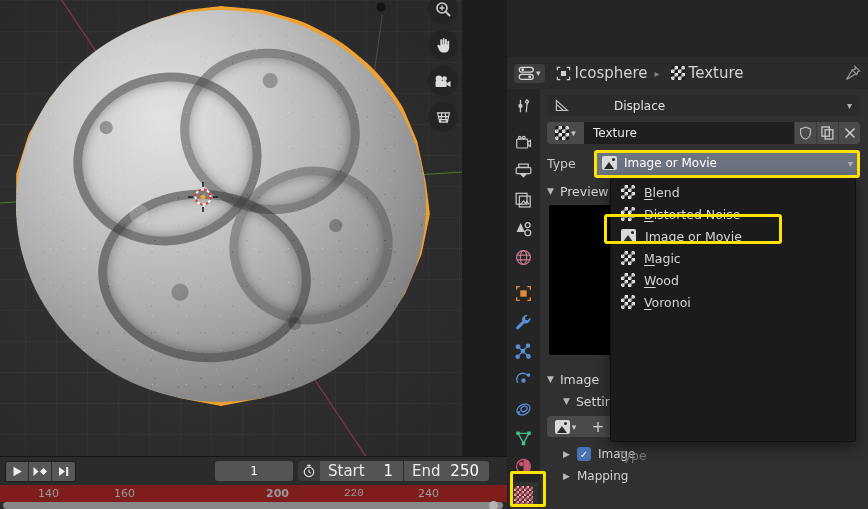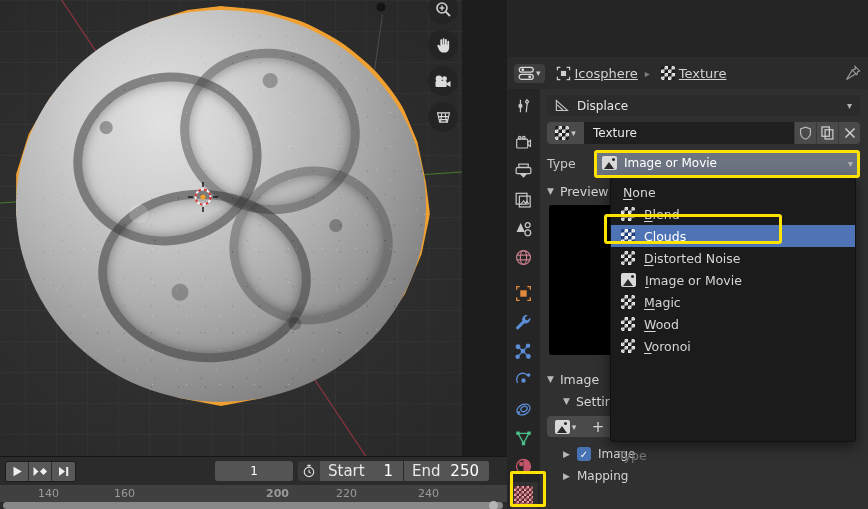--- a/index.html
+++ b/index.html
@@ -125,21 +125,21 @@
     align-items:center; justify-content:center; color:#d9d9d9; cursor:pointer;
   }
   #startField, #endField{
     position:absolute; top:4px; height:20px; background:#545454;
     display:flex; align-items:center; cursor:pointer; color:#e8e8e8; font-size:15px;
   }
   #startField{ left:320px; width:83px; }
   #endField{ left:404px; width:85px; border-radius:0 3px 3px 0;}
   .fLabel{ flex:1; padding-left:8px; }
   .fVal{ padding-right:10px; color:#fff; }
-  #tlRuler{ position:absolute; left:0; top:28px; width:507px; height:17px; background:#404040; }
+  #tlRuler{ position:absolute; left:0; top:28px; width:507px; height:17px; background:#7f1d1d; }
   .tick{ position:absolute; top:2px; font-size:11px; color:#9a9a9a; }
   #tlScroll{
     position:absolute; left:3px; top:45px; width:500px; height:7px;
     background:#888; border-radius:4px;
   }
   #tlScrollKnob{ position:absolute; right:5px; top:-1px; width:9px; height:9px;
     border-radius:50%; background:#b4b4b4; }
 
   
   #props{
@@ -149,21 +149,21 @@
   #propsTopStrip{ position:absolute; left:0; top:0; width:361px; height:57px; background:#252525;}
   #propsHeader{
     position:absolute; left:0; top:57px; width:361px; height:32px;
     background:#2b2b2b; display:flex; align-items:center; padding:0 7px;
   }
   .hdrIcon{ width:22px; height:20px; display:flex; align-items:center; justify-content:center; }
   #editorTypeBtn{
     display:flex; align-items:center; gap:1px; background:#3e3e3e;
     border-radius:4px; padding:2px 4px; cursor:pointer; margin-right:8px;
   }
-  .crumbText{ color:#d3d3d3; font-size:13px;text-decoration:underline; }
+  .crumbText{ color:#d3d3d3; font-size:15px; }
   .crumbSep{ color:#808080; margin:0 7px; font-size:10px; }
   #pinIcon{ margin-left:auto; color:#9a9a9a; cursor:pointer; }
 
   
   #tabCol{
     position:absolute; left:0; top:89px; width:33px; height:420px;
     background:#252525; display:flex; flex-direction:column; align-items:center;
     padding-top:4px; gap:2px;
   }
   .tab{
@@ -177,21 +177,21 @@
     border:3px solid #ffe300; border-radius:2px; pointer-events:none; z-index:40;
   }
 
   
   #propBody{
     position:absolute; left:33px; top:89px; width:328px; height:420px;
     background:#303030; padding:6px 8px 0 7px;
   }
   .rowFull{
     height:21px; background:#2b2b2b; border-radius:4px; display:flex;
-    align-items:center; padding:0 8px; cursor:pointer; margin-bottom:6px;
+    align-items:center; padding:0 8px; cursor:pointer; margin-bottom:6px;gap:37px;
   }
   .chev{ margin-left:auto; color:#b0b0b0; font-size:10px; }
   #nameRow{
     height:22px; display:flex; align-items:center; gap:0; margin-bottom:7px;
   }
   #texIdBtn{
     width:37px; height:22px; background:#4a4a4a; border-radius:4px 0 0 4px;
     display:flex; align-items:center; justify-content:center; gap:2px; cursor:pointer;
   }
   #texNameField{
@@ -418,21 +418,21 @@
     <div id="endField">
       <span class="fLabel">End</span>
       <span class="fVal">250</span>
     </div>
   </div>
   <div id="tlRuler">
       <span class="tick" style="left: 38px;">140</span>
       <span class="tick" style="left: 114px;">160</span>
       <span class="tick" style="left: 190px; margin-top: 40px;">180</span>
       <span class="tick" style="left: 266px; font-weight: bold;">200</span>
-      <span class="tick" style="left: 336px;">220</span>
+      <span class="tick" style="left: 344px; font-family: Liberation Mono, monospace;">220</span>
       <span class="tick" style="left: 418px;">240</span>
     </div>
   <div id="tlScroll">
     <div id="tlScrollKnob"></div>
   </div>
 </div>
 
 <div id="props">
   <div id="propsTopStrip"></div>
 
@@ -655,31 +655,24 @@
       <span class="tri">▶</span>
       <span>Mapping</span>
     </div>
   </div>
 
   <div id="typeHighlight" style="left:87px;top:150px;"></div>
 </div>
 
 <div id="typeGhost">Type</div>
 <div id="dropdown">
-    <div class="ddItem noicon">
-      <span><u>N</u>one</span>
-    </div>
     <div class="ddItem">
       <span class="checker"></span>
       <span><u>B</u>lend</span>
     </div>
-    <div class="ddItem selected">
-      <span class="checker blue"></span>
-      <span><u>C</u>louds</span>
-    </div>
     <div class="ddItem">
       <span class="checker"></span>
       <span><u>D</u>istorted Noise</span>
     </div>
     <div class="ddItem">
       <span class="imgicon"></span>
       <span><u>I</u>mage or Movie</span>
     </div>
     <div class="ddItem">
       <span class="checker"></span>

